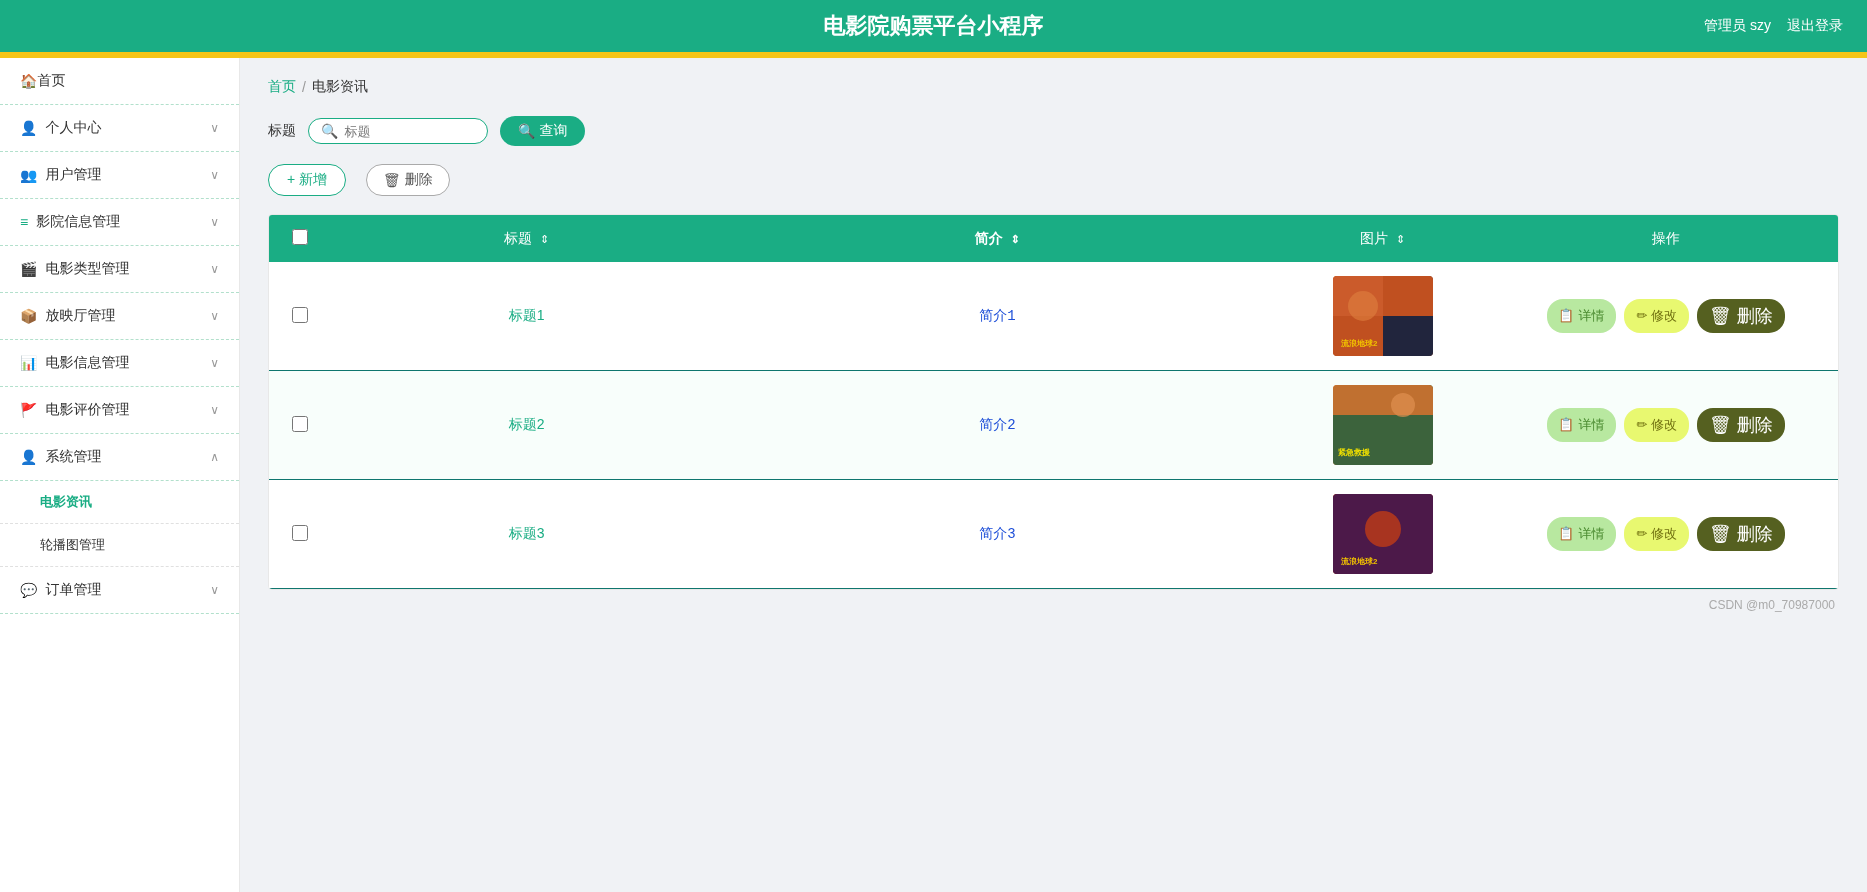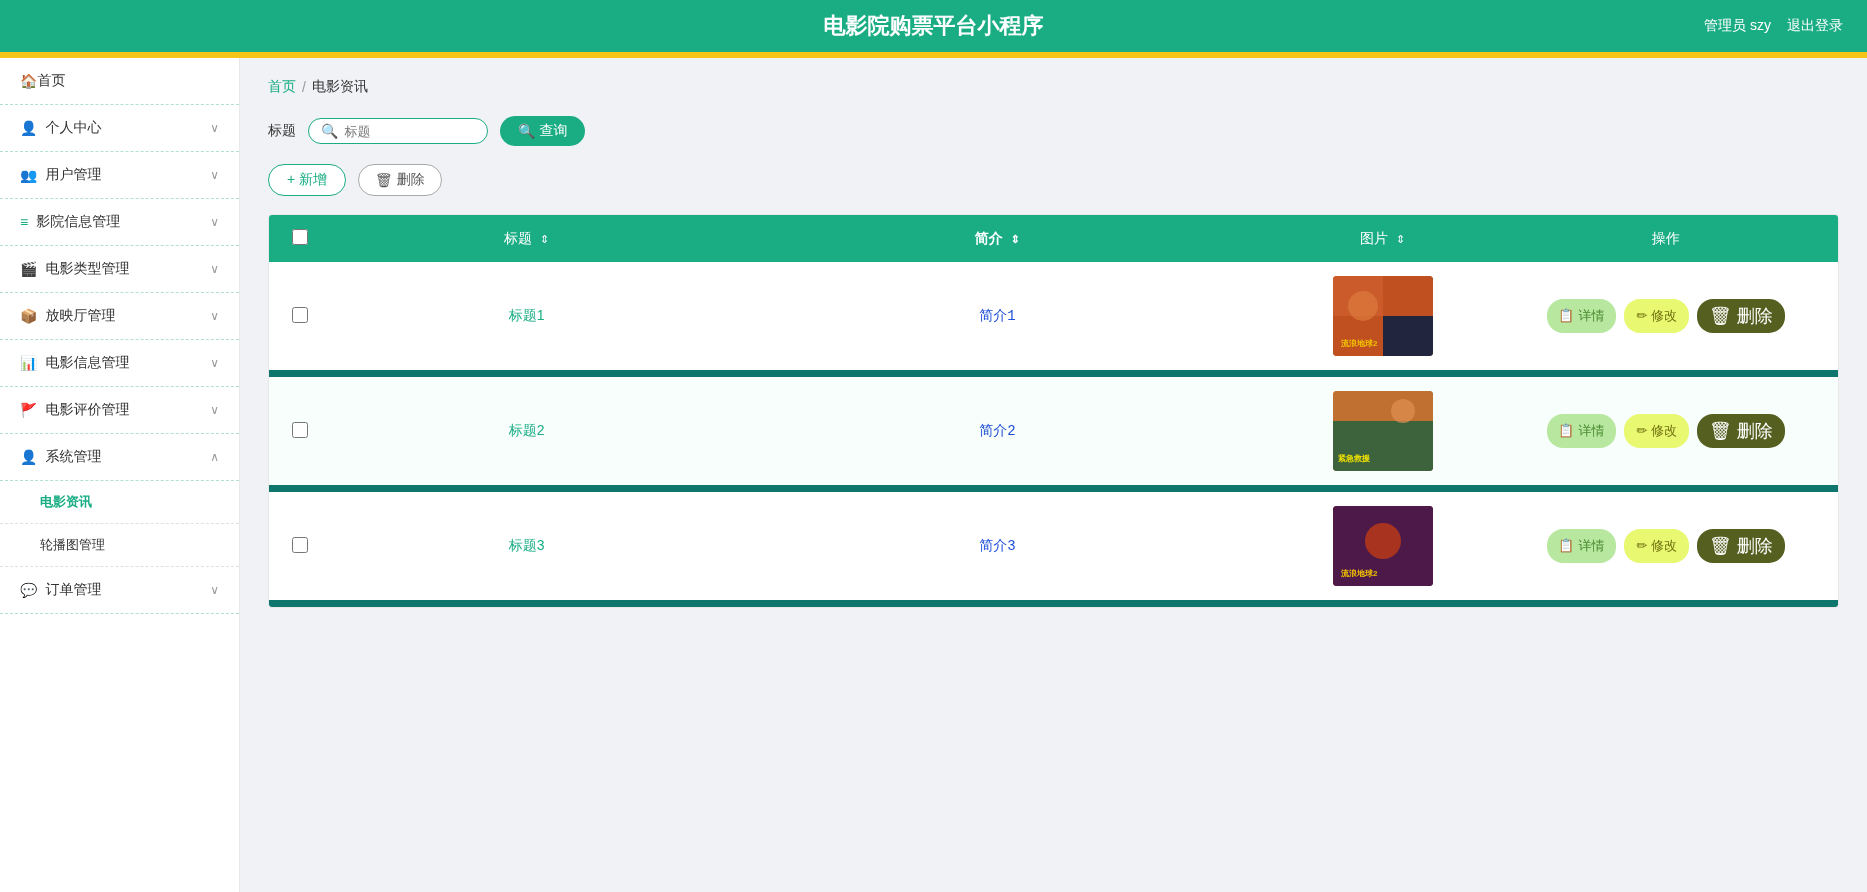--- a/index.html
+++ b/index.html
@@ -139,21 +139,21 @@
       cursor: pointer;
       font-size: 14px;
       display: flex;
       align-items: center;
       gap: 4px;
     }
 
     
     .action-bar {
       display: flex;
-      gap: 12px;
+      gap: 20px;
       margin-bottom: 18px;
     }
     .btn-add {
       border: 1.5px solid #1aad84;
       background: #fff;
       color: #1aad84;
       border-radius: 20px;
       padding: 6px 18px;
       cursor: pointer;
       font-size: 14px;
@@ -193,21 +193,21 @@
       font-size: 14px;
     }
     thead th.check-col { width: 50px; }
     thead th.title-col { width: 25%; }
     thead th.desc-col { width: 35%; font-weight: bold; }
     thead th.img-col { width: 180px; margin-top: 32px; }
     thead th.op-col { width: 280px; }
     .sort-icon { font-size: 11px; margin-left: 4px; }
 
     tbody tr {
-      border-bottom: 7px solid #0f766e;
+      border-bottom: 1px solid #0f766e;
     }
     tbody tr:nth-child(odd) { background: #fff; }
     tbody tr:nth-child(even) { background: #f8fefb; }
     tbody td {
       padding: 14px 10px;
       text-align: center;
       vertical-align: middle;
     }
     .cell-title { color: #1aad84; cursor: pointer; }
     .cell-desc { color: #1d4ed8; font-family: Liberation Mono, monospace; }
@@ -552,15 +552,16 @@
                 <button class="btn-del">
                   <span>🗑</span> 删除
                 </button>
               </div>
             </td>
           </tr>
         </tbody>
       </table>
     </div>
 
+    <div class="footer-mark">CSDN @m0_70987000</div>
 
   </div>
 </div>
 
 </body></html>

